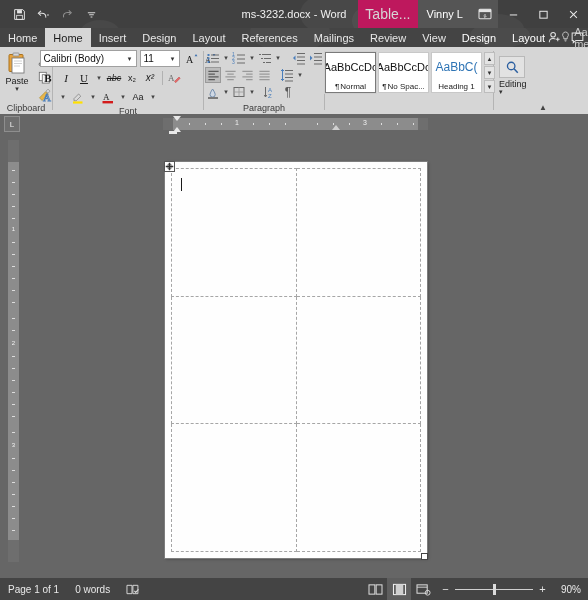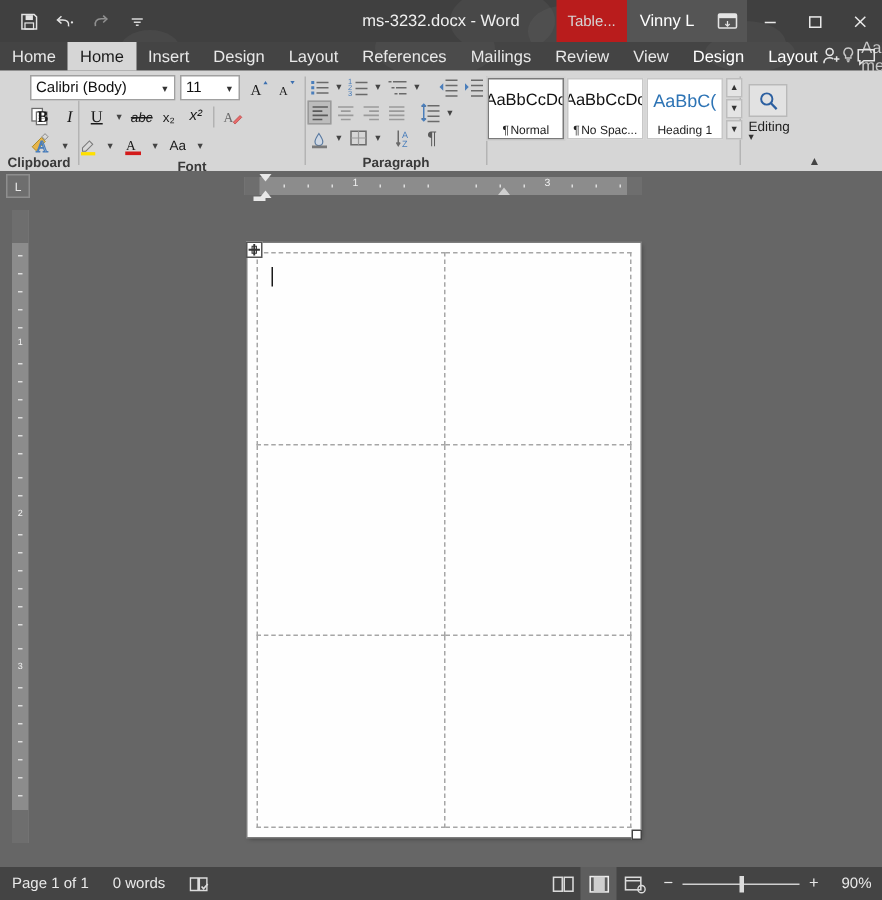--- a/index.html
+++ b/index.html
@@ -32,22 +32,22 @@
   .qat-btn svg{display:block;}
   .title-text{
     position:absolute;left:0;right:0;top:0;height:28px;
     display:flex;align-items:center;justify-content:center;
     font-size:11px;color:#f0f0f0;z-index:1;pointer-events:none;
   }
   .tb-right{
     position:absolute;right:0;top:0;height:28px;display:flex;align-items:center;z-index:3;
   }
   .tb-tabmini{
-    font-size:10px;color:#d6d6d6;padding:0 7px;height:28px;display:flex;align-items:center;
-    background:#b91c1c;
+    font-size:14px;color:#d6d6d6;padding:0 7px;height:28px;display:flex;align-items:center;
+    background:#be185d;
   }
   .tb-account{
     font-size:11px;color:#ffffff;padding:0 9px;height:28px;display:flex;align-items:center;
     background:#555555;
   }
   .tb-ribbonopt{
     width:26px;height:28px;display:flex;align-items:center;justify-content:center;
     background:#555555;color:#e6e6e6;
   }
   .wbtn{width:30px;height:28px;display:flex;align-items:center;justify-content:center;color:#e9e9e9;font-size:12px;}
@@ -77,34 +77,33 @@
   .ribbon{
     position:absolute;left:0;top:47px;width:588px;height:67px;
     background:#d6d6d6;color:#1e1e1e;
     display:flex;align-items:stretch;
   }
   .rgroup{position:relative;display:flex;flex-direction:column;align-items:center;height:67px;}
   .rgroup .gbody{flex:1;display:flex;align-items:flex-start;padding:3px 4px 0 4px;}
   .glabel{
     height:12px;line-height:12px;font-size:9px;color:#3a3a3a;text-align:center;width:100%;
     position:relative;
-    font-weight:bold;
   }
   .gdiv{width:1px;background:#b4b4b4;margin:4px 0 2px 0;height:59px;}
 
   
   .clip-paste{display:flex;flex-direction:column;align-items:center;width:36px;padding-top:2px;}
   .paste-ico{width:22px;height:24px;position:relative;}
   .paste-lbl{font-size:9px;color:#202020;margin-top:0px;}
   .paste-car{font-size:7px;color:#333;line-height:6px;}
   .clip-small{display:flex;flex-direction:column;align-items:center;gap:1px;padding-top:2px;}
   .sm{width:18px;height:16px;display:flex;align-items:center;justify-content:center;}
 
   
-  .fontgrp{width:150px;align-items:flex-end;}
+  .fontgrp{width:150px;}
   .frow{display:flex;align-items:center;gap:1px;}
   .frow1{margin-bottom:2px;}
   .combo{
     height:17px;background:#fff;border:1px solid #a0a0a0;display:flex;align-items:center;
     font-size:10px;color:#111;padding-left:3px;box-sizing:border-box;
   }
   .combo .cv{flex:1;overflow:hidden;white-space:nowrap;}
   .combo .car{width:12px;text-align:center;font-size:7px;color:#333;}
   .fname{width:97px;}
   .fsize{width:40px;margin-left:2px;}
@@ -318,20 +317,32 @@
             <path d="M1.2 1.2h11.6v8H5.2L2.4 11.6V9.2H1.2z" fill="none" stroke="#e4e4e4" stroke-width="1.1"></path>
           </svg>
       </span>
     </div>
   </div>
 
   <div class="ribbon">
 
     <div class="rgroup" style="width:52px;">
       <div class="gbody">
+        <div class="clip-paste">
+          <div class="paste-ico">
+            <svg width="22" height="24" viewBox="0 0 22 24">
+              <rect x="3" y="2.5" width="14" height="17" rx="1" fill="#e8a33d" stroke="#a9721f" stroke-width="1"></rect>
+              <rect x="7" y="1" width="6" height="3" rx=".6" fill="#d8d8d8" stroke="#888" stroke-width=".8"></rect>
+              <rect x="6" y="6" width="12" height="15" fill="#ffffff" stroke="#7a7a7a" stroke-width=".9"></rect>
+              <path d="M8 9h8M8 11.5h8M8 14h6" stroke="#c4c4c4" stroke-width=".8"></path>
+            </svg>
+          </div>
+          <div class="paste-lbl">Paste</div>
+          <div class="paste-car">▾</div>
+        </div>
         <div class="clip-small">
           <div class="sm">
             <svg width="13" height="13" viewBox="0 0 14 14">
                 <circle cx="3" cy="11" r="1.8" fill="none" stroke="#666" stroke-width="1"></circle>
                 <circle cx="10" cy="11" r="1.8" fill="none" stroke="#666" stroke-width="1"></circle>
                 <path d="M3.6 9.6L10.2 1.6M9.4 9.6L2.8 1.6" stroke="#666" stroke-width="1"></path>
               </svg>
           </div>
           <div class="sm">
             <svg width="13" height="13" viewBox="0 0 14 14">

